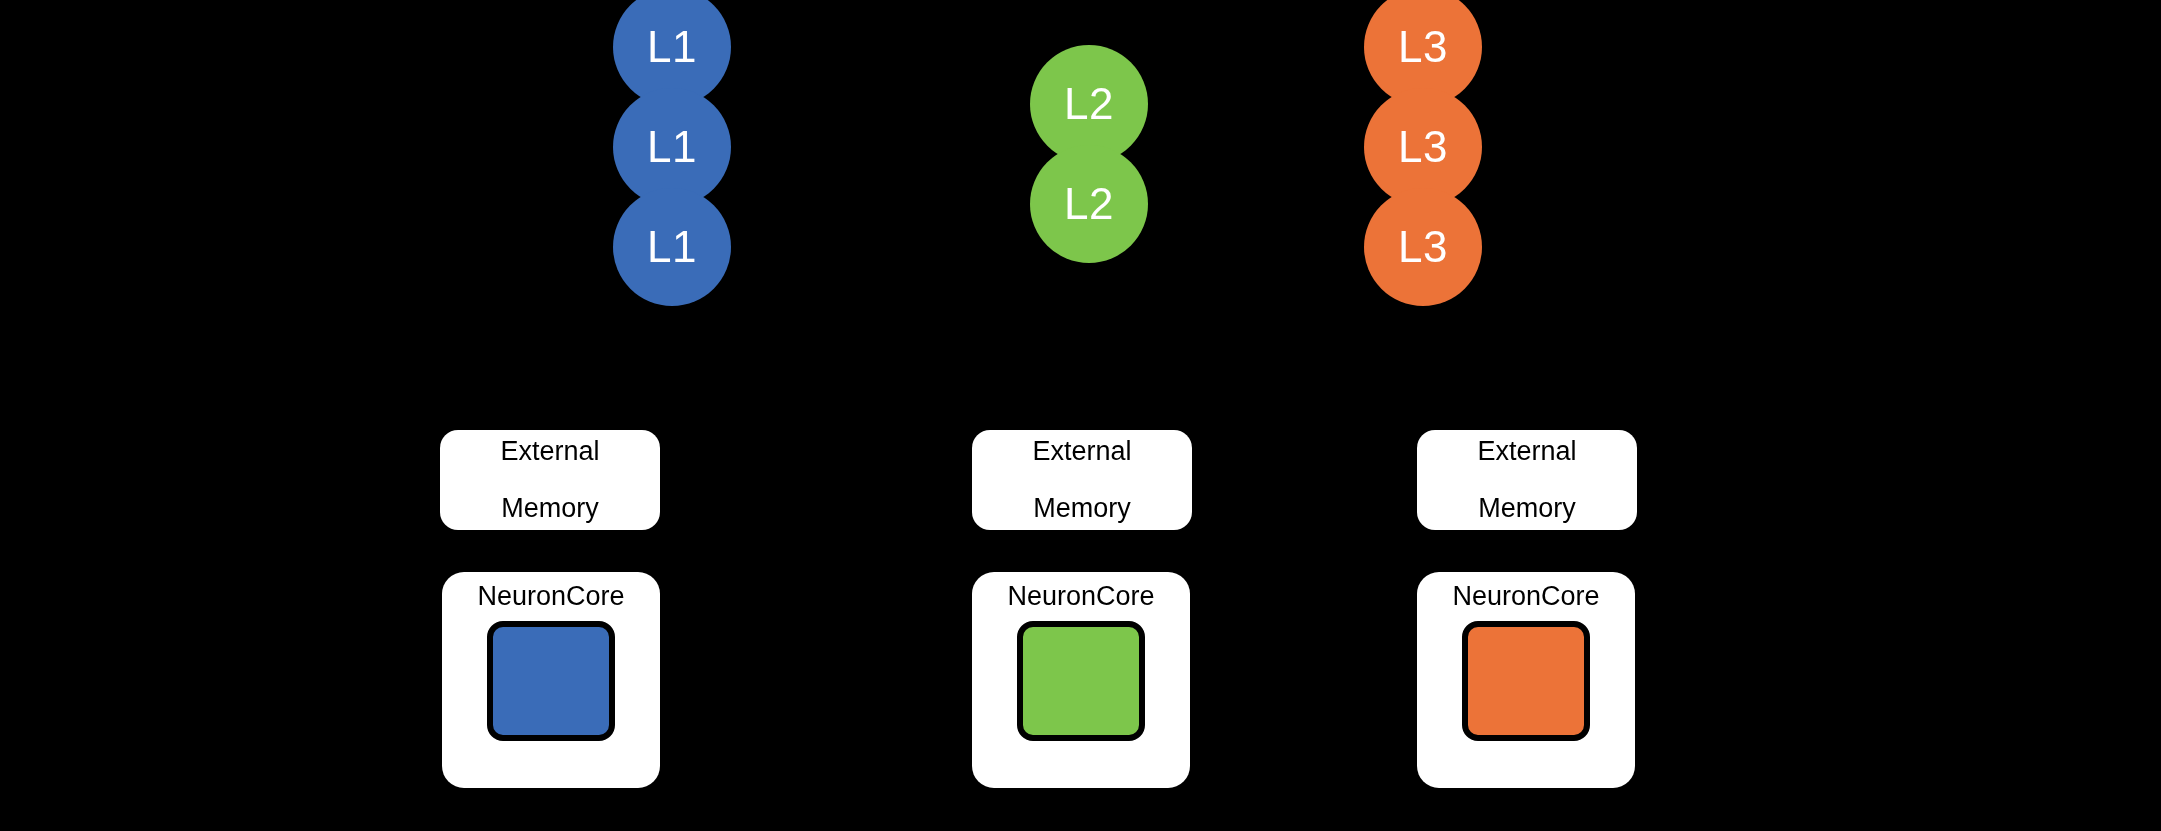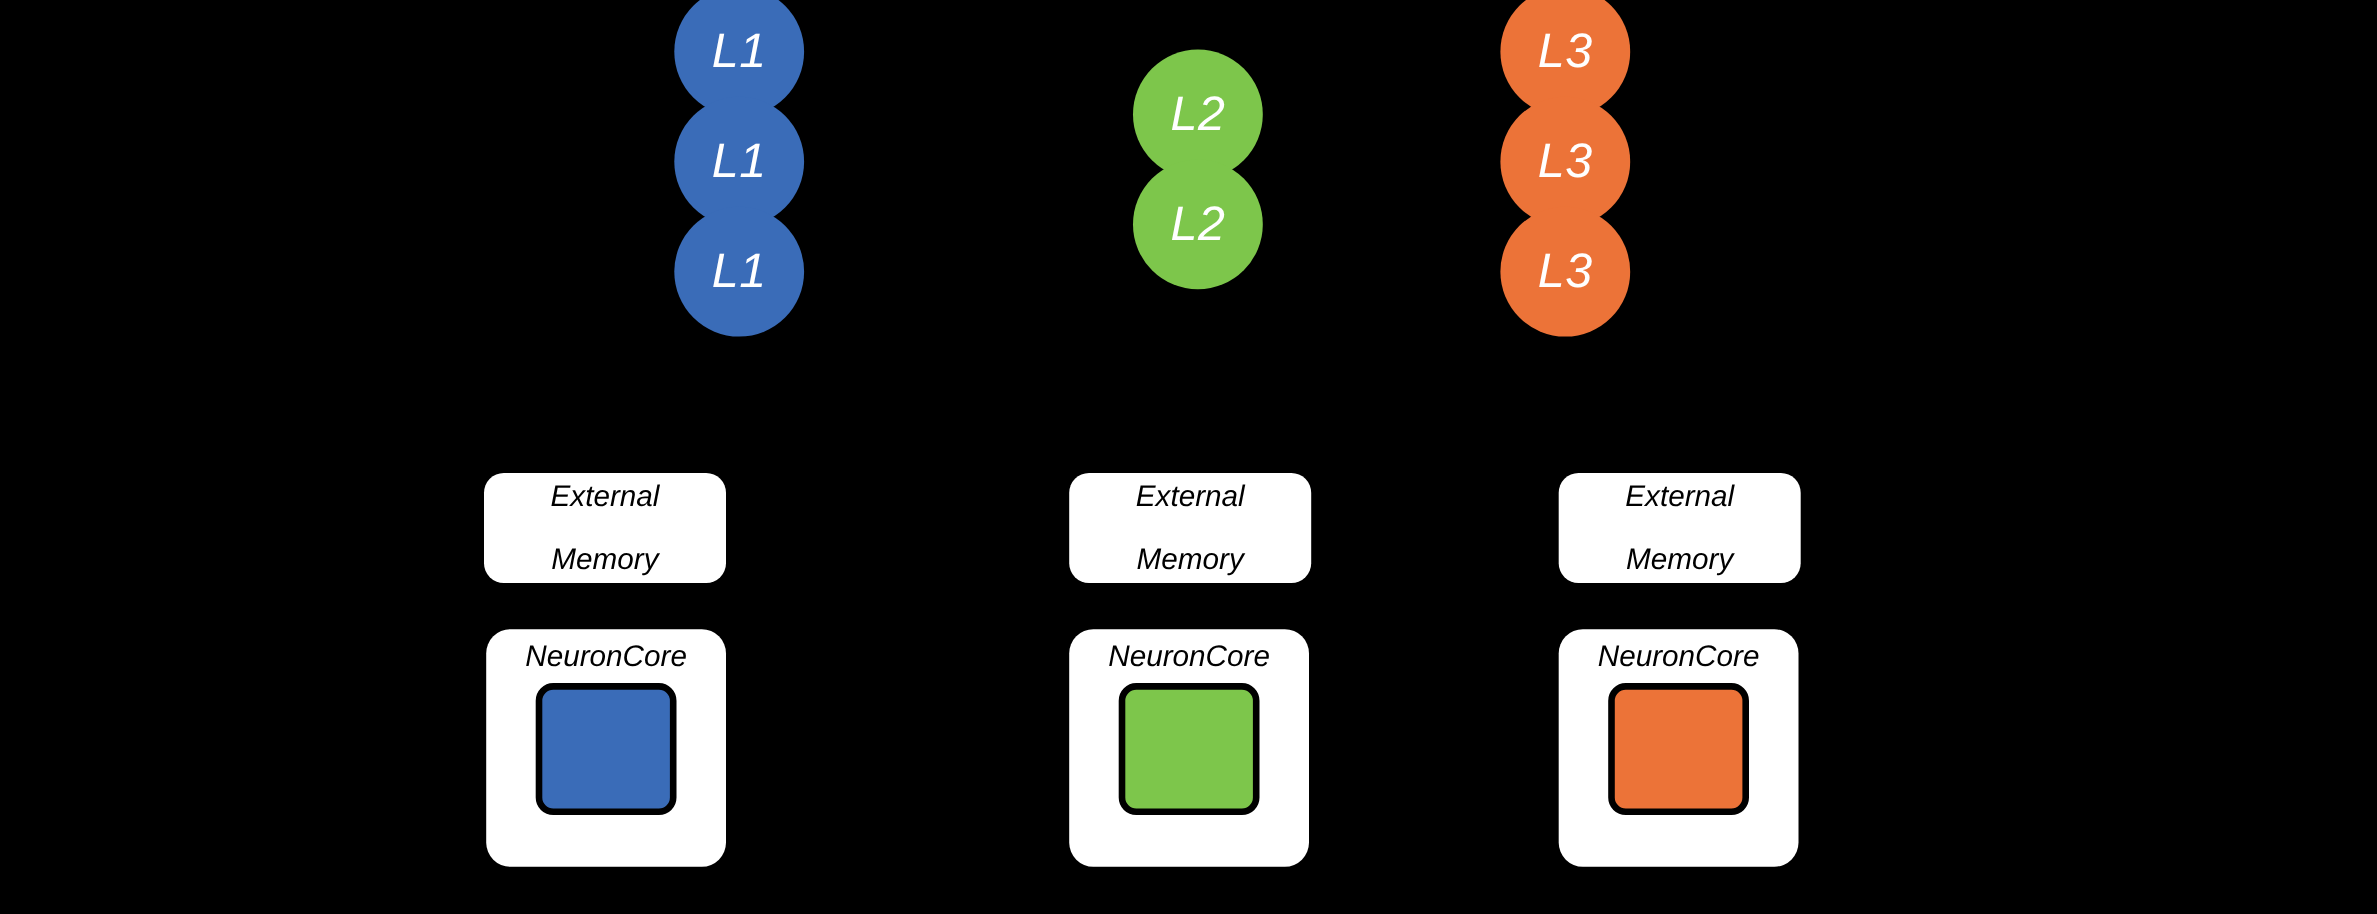--- a/index.html
+++ b/index.html
@@ -22,21 +22,20 @@
     width: 2161px;
     height: 831px;
     background: #000000;
   }
 
   .column {
     position: absolute;
     top: 0;
     width: 320px;
     height: 654px;
-    font-style: italic;
   }
 
   
   .circle-stack {
     position: absolute;
     left: 0;
     top: 0;
     width: 320px;
   }
   .node-circle {

